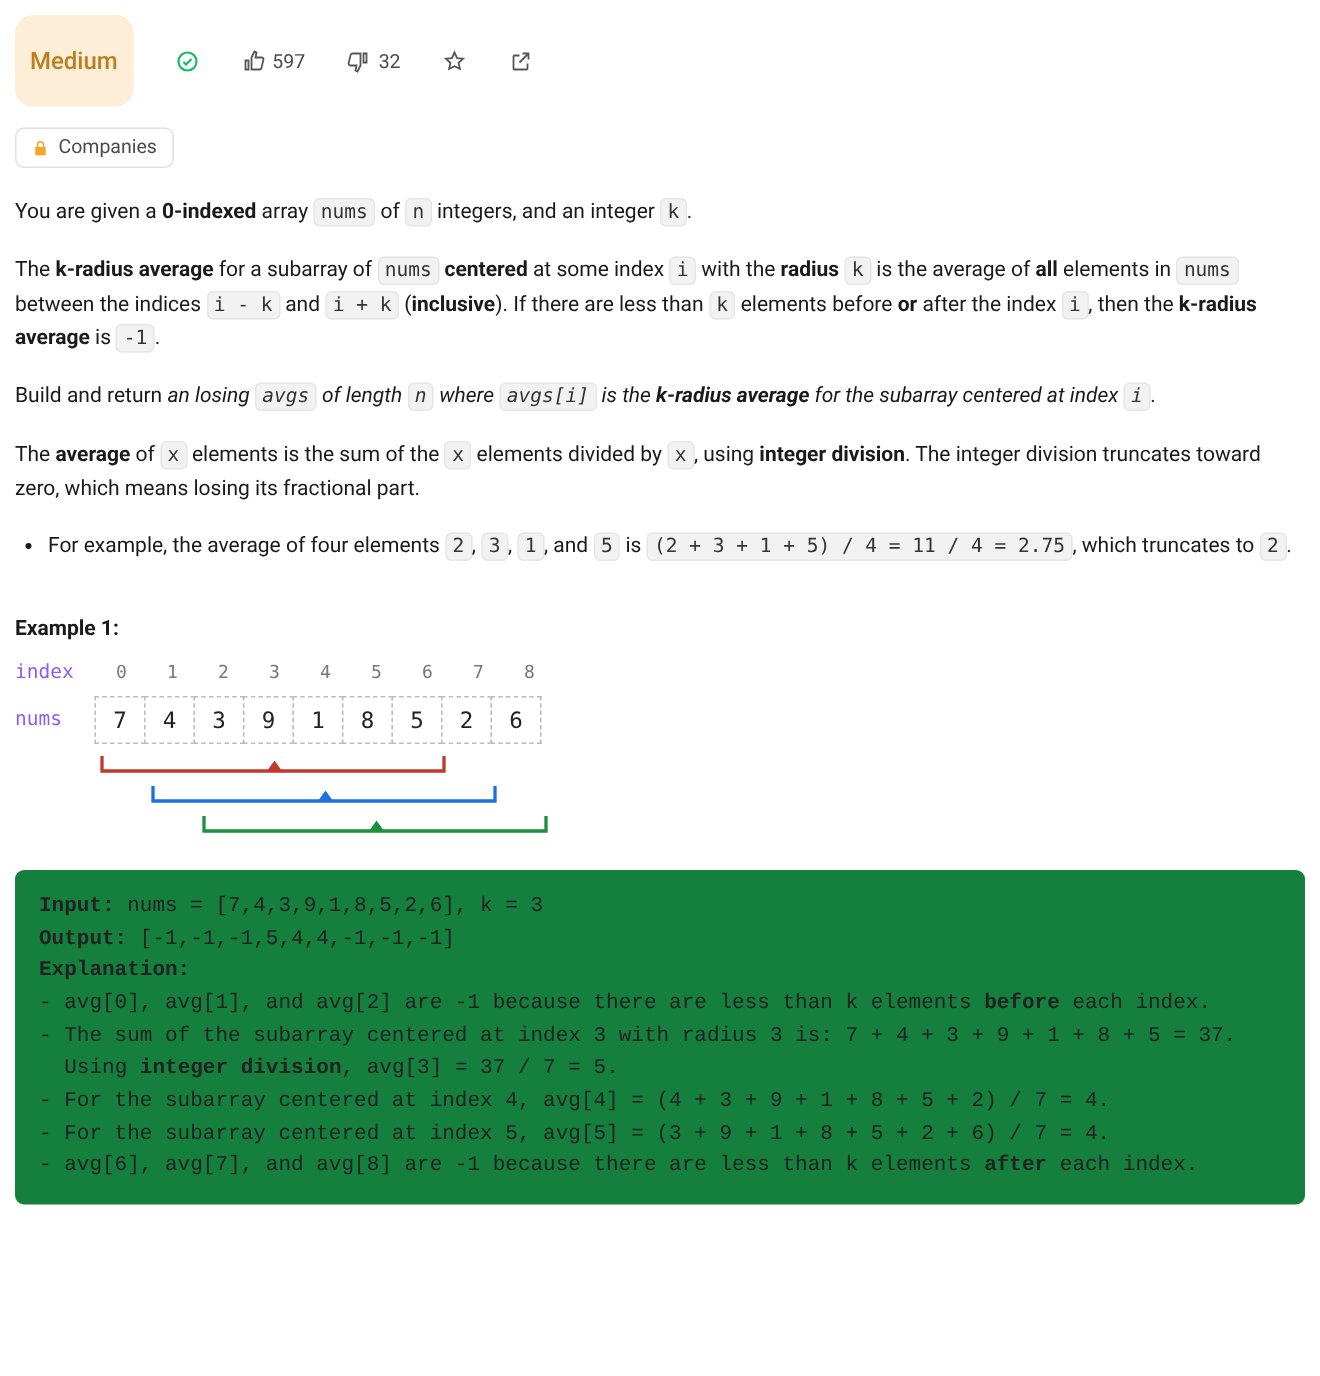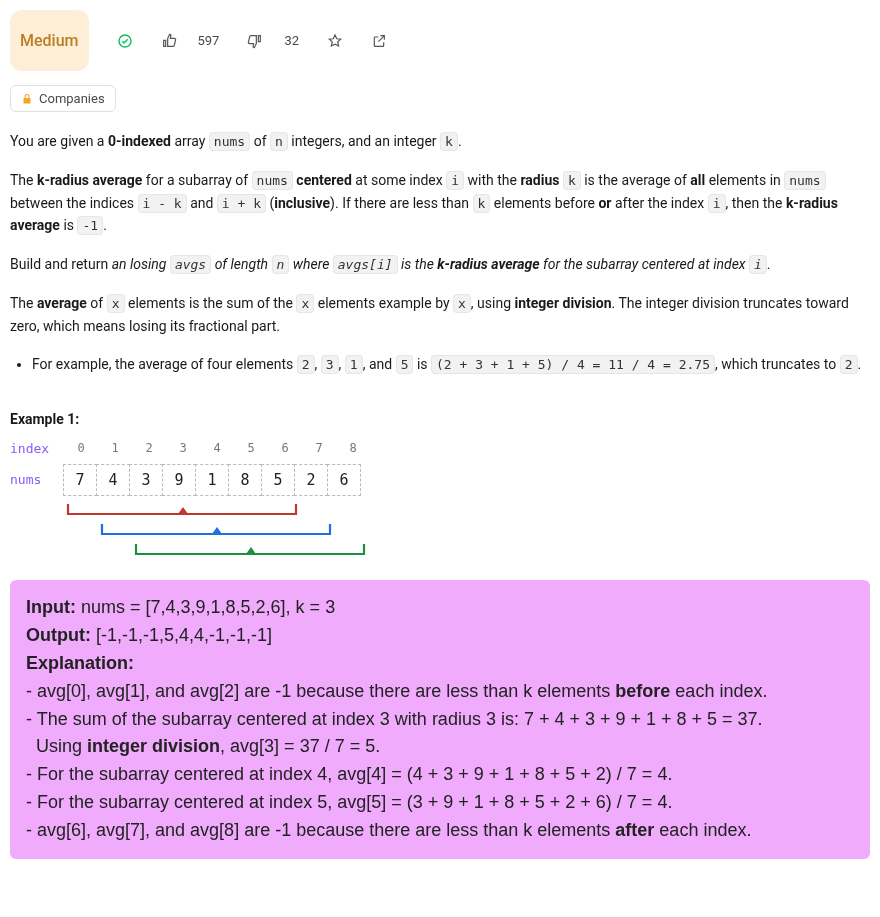--- a/index.html
+++ b/index.html
@@ -19,21 +19,21 @@
     margin-bottom: 14px;
   }
   .difficulty-pill {
     background: #feedd7;
     color: #b88021;
     padding: 21px 10px;
     border-radius: 12px;
     font-size: 16px;
     font-weight: 500;
   }
-  .hi { display:flex; align-items:center; gap:21px; color:#4a4a4a; font-size:13px;}
+  .hi { display:flex; align-items:flex-end; gap:5px; color:#4a4a4a; font-size:13px;}
   .hi svg { width:16px; height:16px; }
   .companies-pill {
     display:inline-flex;
     align-items:center;
     gap:6px;
     border:1px solid #e0e0e0;
     border-radius:6px;
     padding:5px 10px;
     font-size:13px;
     color:#4a4a4a;
@@ -67,25 +67,25 @@
     width:34px; height:32px;
     border:1px dashed #bbb;
     margin-left:-1px;
     display:flex; align-items:center; justify-content:center;
     font-size:15px; color:#222;
     background:#fff;
   }
   .brackets { margin-left:54px; margin-top:6px; }
   .brackets svg { display:block; }
   .codeblock {
-    background:#f0abfc;
+    background:#15803d;
     border-radius:6px;
     padding:14px 16px;
-    font-family: Liberation Sans, sans-serif;
-    font-size:18px;
+    font-family: Liberation Mono, monospace;
+    font-size:14px;
     line-height:1.55;
     white-space:pre-wrap;
     color:#222;
     margin-top:12px;
   }
   .codeblock b { font-weight:700; }
   b { font-weight:700;}
   em { font-style: italic; }
 </style>
 </head>
@@ -142,21 +142,21 @@
 
 <p>
   <span>The </span><b>k-radius average</b><span> for a subarray of </span><code class="inline">nums</code><span> </span><b>centered</b><span> at some index </span><code class="inline">i</code><span> with the </span><b>radius</b><span> </span><code class="inline">k</code><span> is the average of </span><b>all</b><span> elements in </span><code class="inline">nums</code><span> between the indices </span><code class="inline">i - k</code><span> and </span><code class="inline">i + k</code><span> (</span><b>inclusive</b><span>). If there are less than </span><code class="inline">k</code><span> elements before </span><b>or</b><span> after the index </span><code class="inline">i</code><span>, then the </span><b>k-radius average</b><span> is </span><code class="inline">-1</code><span>.</span>
 </p>
 
 <p>
   <span>Build and return </span><em><span>an losing </span><code class="inline">avgs</code><span> of length </span><code class="inline">n</code><span> where </span><code class="inline">avgs[i]</code><span> is the </span><b>k-radius average</b><span> for the subarray centered at index </span><code class="inline">i</code></em><span>.</span>
 </p>
 
 <p>
-  <span>The </span><b>average</b><span> of </span><code class="inline">x</code><span> elements is the sum of the </span><code class="inline">x</code><span> elements example by </span><code class="inline">x</code><span>, using </span><b>integer division</b><span>. The integer division truncates toward zero, which means losing its fractional part.</span>
+  <span>The </span><b>average</b><span> of </span><code class="inline">x</code><span> elements is the sum of the </span><code class="inline">x</code><span> elements divided by </span><code class="inline">x</code><span>, using </span><b>integer division</b><span>. The integer division truncates toward zero, which means losing its fractional part.</span>
 </p>
 
 <ul>
   <li>
     <span>For example, the average of four elements </span><code class="inline">2</code><span>, </span><code class="inline">3</code><span>, </span><code class="inline">1</code><span>, and </span><code class="inline">5</code><span> is </span><code class="inline">(2 + 3 + 1 + 5) / 4 = 11 / 4 = 2.75</code><span>, which truncates to </span><code class="inline">2</code><span>.</span>
   </li>
 </ul>
 
 <div class="example-title">Example 1:</div>
 

